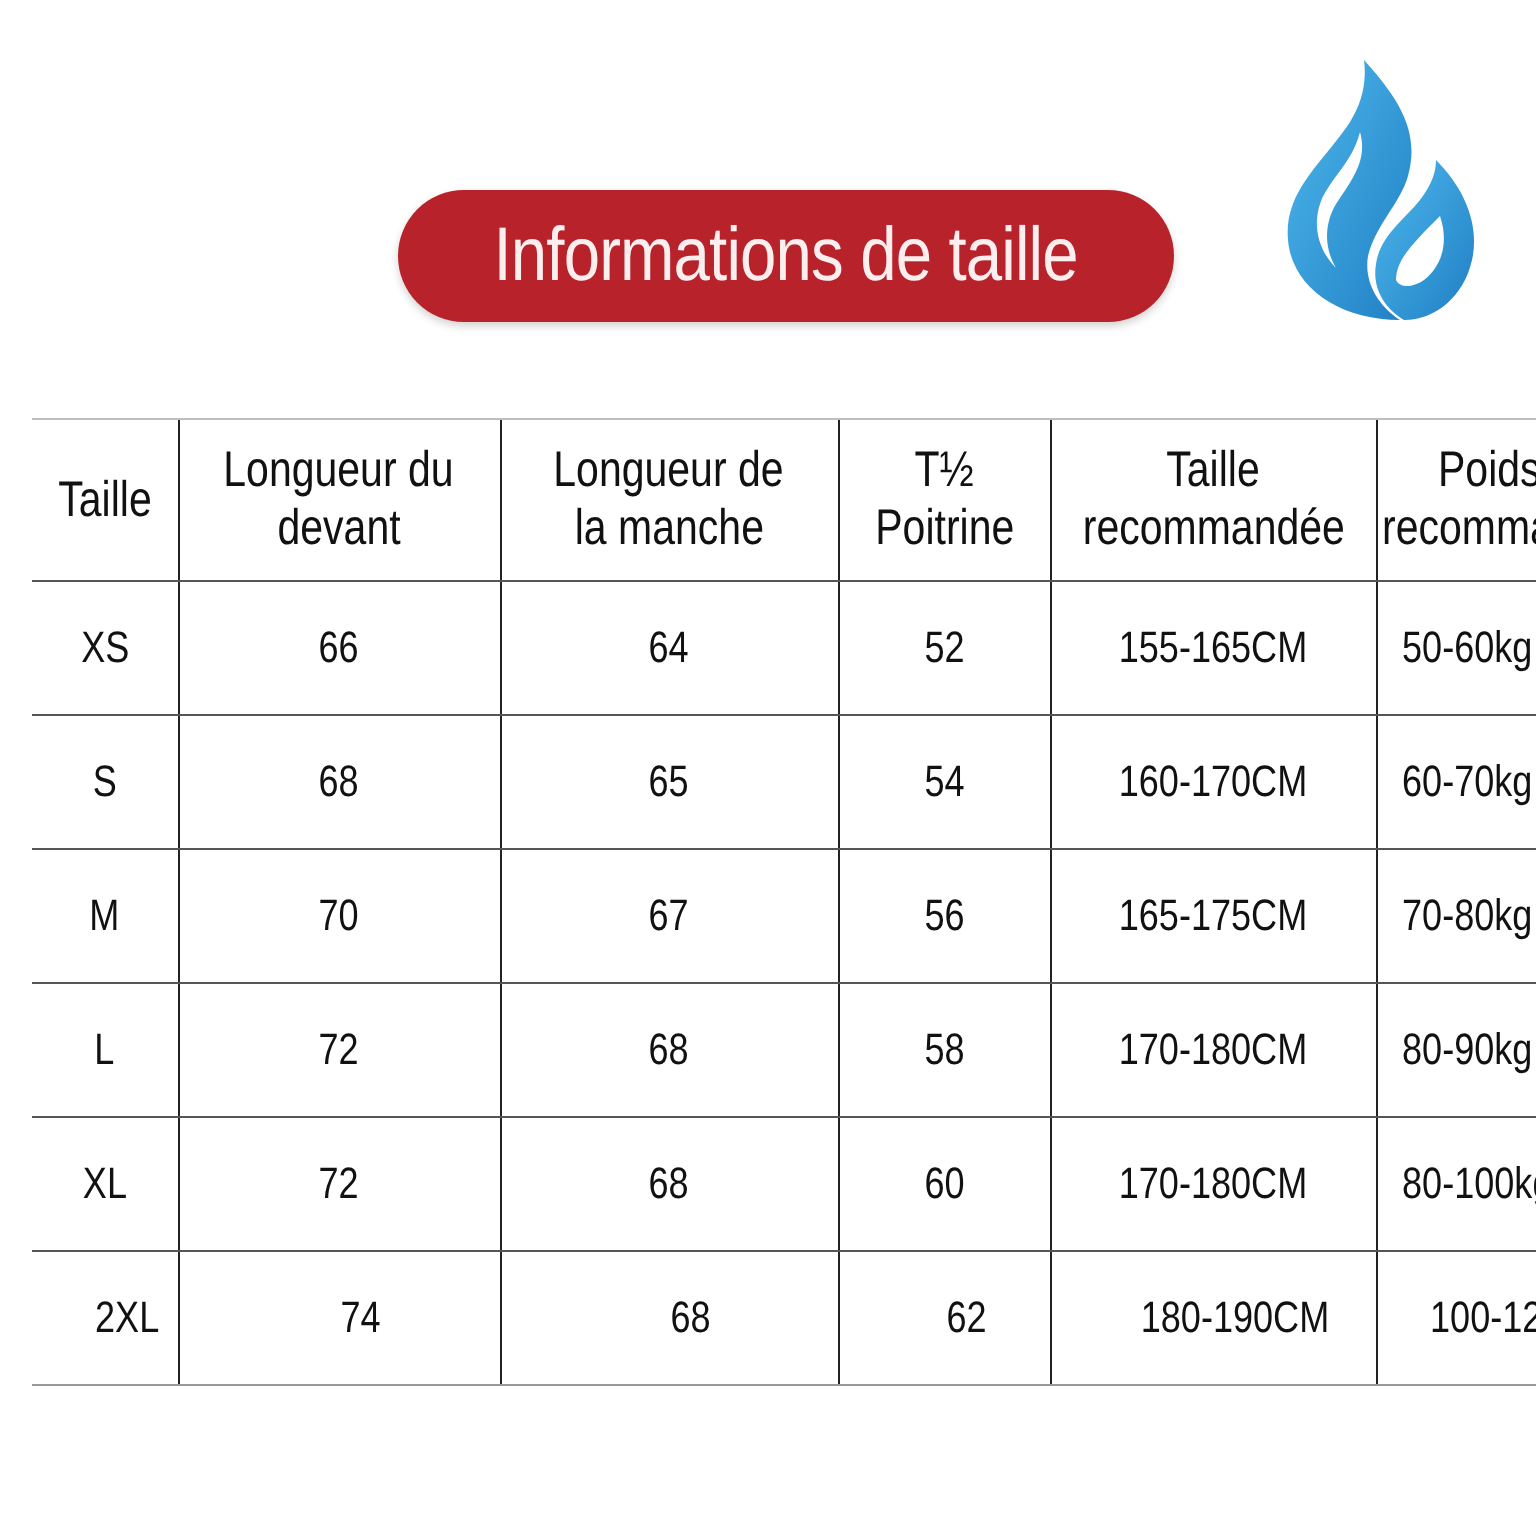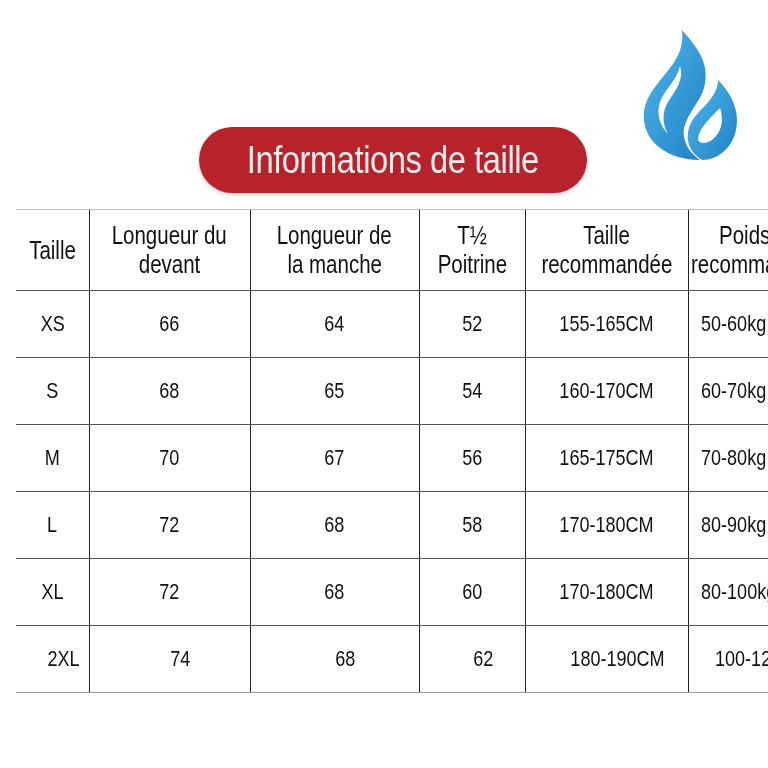--- a/index.html
+++ b/index.html
@@ -9,21 +9,21 @@
     font-family: "Liberation Sans", "DejaVu Sans", sans-serif;
     color: #111;
     position: relative;
   }
   .title-pill {
     position: absolute;
     left: 199px; top: 95px; width: 388px; height: 66px;
     background: #b8222a;
     border-radius: 33px;
     box-shadow: 0 2px 4px rgba(0,0,0,0.18);
-    display: flex; align-items: center; justify-content: center; margin-top: 32px;
+    display: flex; align-items: center; justify-content: center;
   }
   .title-pill span {
     color: #fbeeee;
     font-size: 38px;
     letter-spacing: -0.5px;
     transform: scaleX(0.86);
     white-space: nowrap;
   }
   .logo {
     position: absolute; left: 640px; top: 28px; width: 100px; height: 135px;

